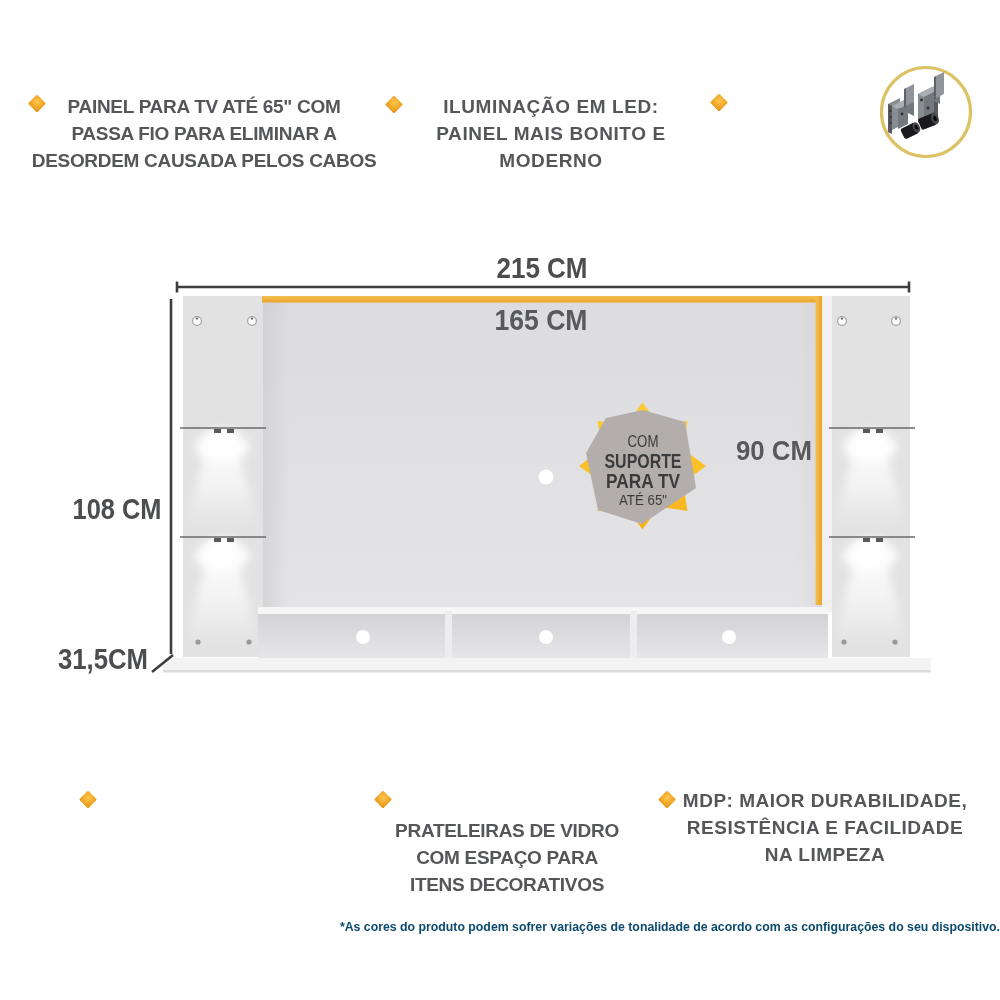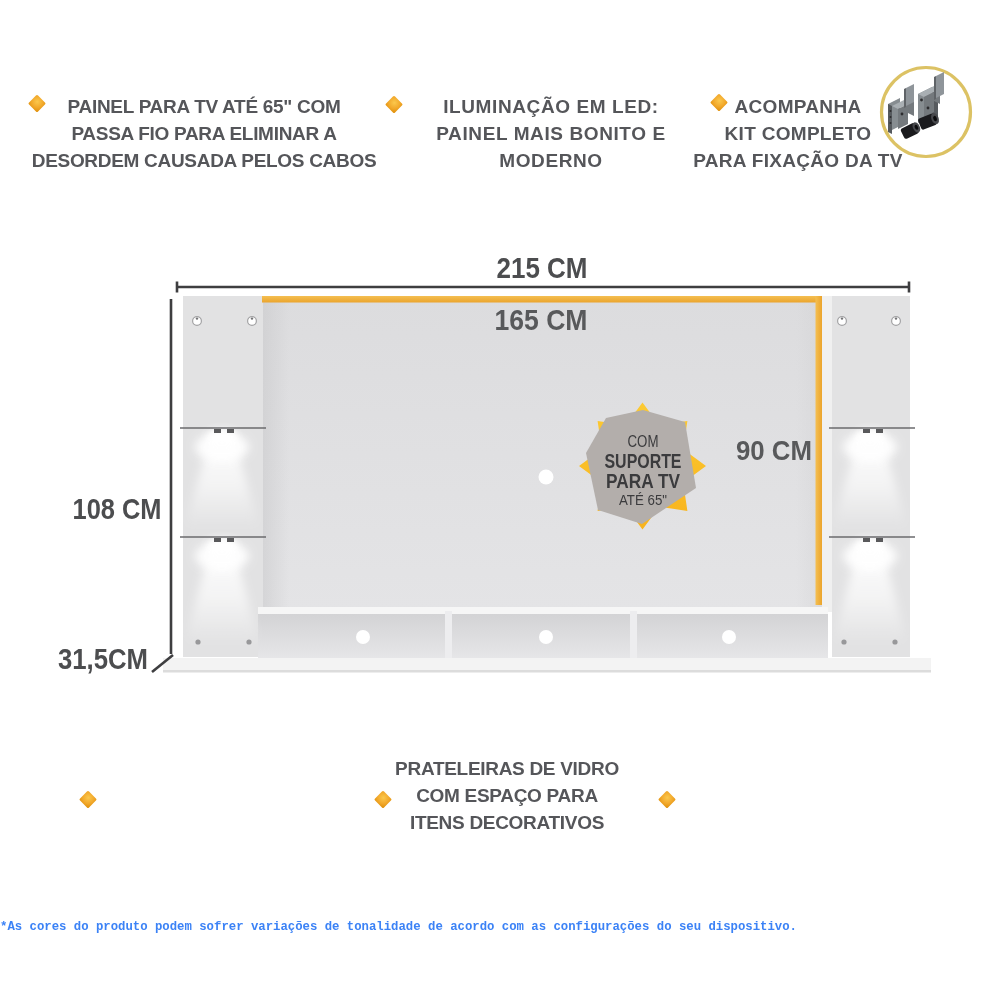--- a/index.html
+++ b/index.html
@@ -2,22 +2,22 @@
 <html><head>
 <meta charset="utf-8">
 <style>
   html,body{margin:0;padding:0;background:#ffffff;}
   .page{position:relative;width:1000px;height:1000px;background:#ffffff;overflow:hidden;
         font-family:"Liberation Sans",sans-serif;}
   .feat{position:absolute;transform:translateX(-50%);text-align:center;
         font-weight:bold;font-size:19px;line-height:27px;color:#55565a;letter-spacing:-.3px;white-space:nowrap;}
   .dia{position:absolute;width:18px;height:18px;}
   .dia svg{display:block}
-  .foot{position:absolute;left:0;width:1000px;text-align:left;font-weight:bold;
-        font-size:12.3px;color:#3b82f6;letter-spacing:0px;white-space:nowrap;font-family:Liberation Mono, monospace;}
+  .foot{position:absolute;left:0;width:1000px;text-align:right;font-weight:bold;
+        font-size:12.3px;color:#0c4a6e;letter-spacing:0px;white-space:nowrap;}
 </style>
 </head>
 <body>
 <div class="page">
   <svg width="0" height="0" style="position:absolute">
       <defs>
     <radialGradient id="dg" cx="0.42" cy="0.38" r="0.75">
       <stop offset="0" stop-color="#fbc84d"></stop>
           <stop offset="0.6" stop-color="#f2a92c"></stop>
           <stop offset="1" stop-color="#e2930f"></stop>
@@ -34,21 +34,20 @@
     </div>
 
   <div class="feat" style="left:551px;top:93px;letter-spacing:.6px;">ILUMINAÇÃO EM LED:<br>PAINEL MAIS BONITO E<br>MODERNO</div>
 
   <div class="dia" style="left:385px;top:95px;">
       <svg width="18" height="18">
         <rect x="3" y="3" width="12.7" height="12.7" rx="1.5" transform="rotate(45 9 9)" fill="url(#dg)"></rect>
       </svg>
     </div>
 
-  <div class="feat" style="left:798px;top:93px;letter-spacing:.3px;">ACOMPANHA<br>KIT COMPLETO<br>PARA FIXAÇÃO DA TV</div>
 
   <div class="dia" style="left:710px;top:93px;">
       <svg width="18" height="18">
         <rect x="3" y="3" width="12.7" height="12.7" rx="1.5" transform="rotate(45 9 9)" fill="url(#dg)"></rect>
       </svg>
     </div>
 
   <svg style="position:absolute;left:878px;top:64px;" width="96" height="96" viewBox="0 0 96 96">
     <circle cx="48" cy="48" r="44.5" fill="#ffffff" stroke="#dcc264" stroke-width="3.2"></circle>
 
@@ -254,28 +253,29 @@
     </g>
   </svg>
 
 
   <div class="dia" style="left:79px;top:790px;">
       <svg width="18" height="18">
         <rect x="3" y="3" width="12.7" height="12.7" rx="1.5" transform="rotate(45 9 9)" fill="url(#dg)"></rect>
       </svg>
     </div>
 
-  <div class="feat" style="left:507px;top:755px;">PRATELEIRAS DE VIDRO<br>COM ESPAÇO PARA<br>ITENS DECORATIVOS</div>
+  <div class="feat" style="left:507px;top:817px;">PRATELEIRAS DE VIDRO<br>COM ESPAÇO PARA<br>ITENS DECORATIVOS</div>
 
   <div class="dia" style="left:374px;top:790px;">
       <svg width="18" height="18">
         <rect x="3" y="3" width="12.7" height="12.7" rx="1.5" transform="rotate(45 9 9)" fill="url(#dg)"></rect>
       </svg>
     </div>
 
+  <div class="feat" style="left:825px;top:787px;letter-spacing:.5px;">MDP: MAIOR DURABILIDADE,<br>RESISTÊNCIA E FACILIDADE<br>NA LIMPEZA</div>
 
   <div class="dia" style="left:658px;top:790px;">
       <svg width="18" height="18">
         <rect x="3" y="3" width="12.7" height="12.7" rx="1.5" transform="rotate(45 9 9)" fill="url(#dg)"></rect>
       </svg>
     </div>
 
   <div class="foot" style="top:920px;">*As cores do produto podem sofrer variações de tonalidade de acordo com as configurações do seu dispositivo.</div>
 
 

